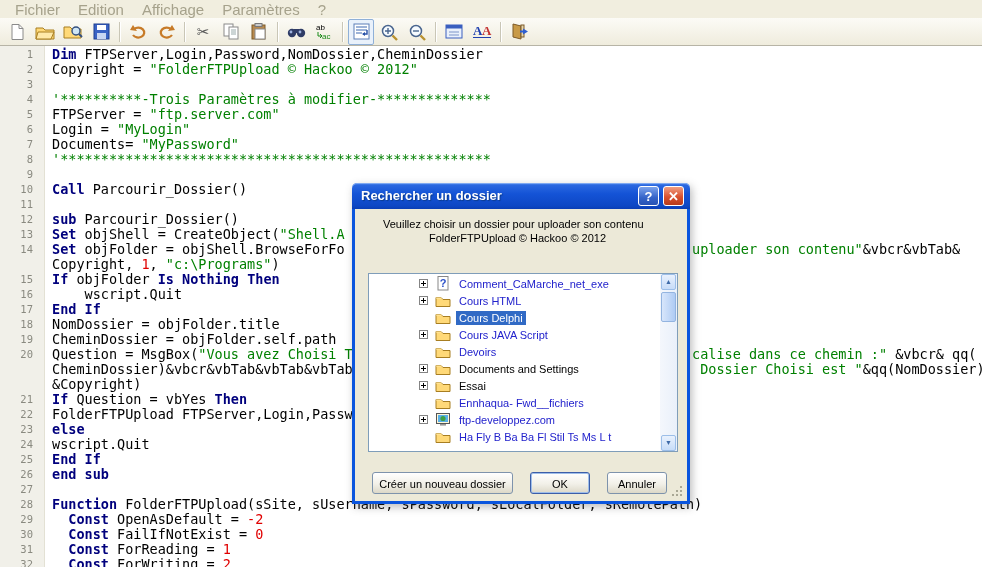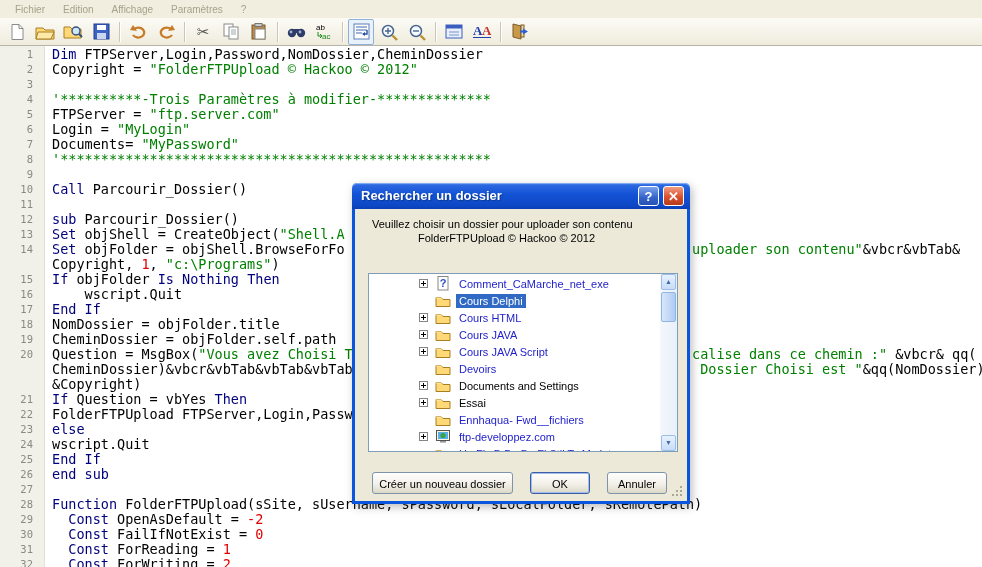--- a/index.html
+++ b/index.html
@@ -1,61 +1,61 @@
 <!DOCTYPE html>
 <html><head>
 <meta charset="utf-8">
 <style>
   html,body{margin:0;padding:0;}
   body{width:982px;height:567px;overflow:hidden;position:relative;background:#fff;
        font-family:"Liberation Sans",sans-serif;}
 
   
   .menubar{height:18px;background:#F1EEDF;display:flex;align-items:center;padding-left:6px;}
-  .menu-item{color:#A6A28C;font-size:10px;padding:2px 9px 1px 9px;white-space:nowrap;}
+  .menu-item{color:#A6A28C;font-size:15px;padding:2px 9px 1px 9px;white-space:nowrap;}
 
   
   .toolbar{height:27px;background:linear-gradient(#FCFBF6,#EFECDD);
            border-bottom:1px solid #B7B4A6;display:flex;align-items:center;padding-left:3px;}
   .tb{width:24px;height:24px;display:flex;align-items:center;justify-content:center;
       margin:0 1px;border:1px solid transparent;flex:none;}
   .tb.pressed{background:#E9F1FB;border:1px solid #8FB0D8;border-radius:2px;}
   .tsep{width:1px;height:20px;background:#C9C6B6;margin:0 4px;box-shadow:1px 0 0 #fff;flex:none;}
   .gl{font-size:15px;line-height:15px;}
 
   
   .editor{position:absolute;top:46px;left:0;right:0;bottom:0;background:#fff;}
   .gutterbg{position:absolute;left:0;top:0;bottom:0;width:44px;background:#F1F0E9;
             border-right:1px solid #E3E1D4;}
   #gutter{position:absolute;left:0;top:1px;width:44px;}
   .gnum{height:15px;font:10.5px/15px "DejaVu Sans Mono",monospace;color:#8A8A80;
         text-align:right;padding-right:11px;}
   #code{position:absolute;left:52px;top:1px;right:0;}
   .crow{height:15px;white-space:pre;font:13.5px/15px "DejaVu Sans Mono",monospace;color:#000;}
   .frag{position:absolute;white-space:pre;font:13.5px/15px "DejaVu Sans Mono",monospace;}
-  .k{color:#00007D;font-weight:normal}
+  .k{color:#00007D;font-weight:bold}
   .s{color:#008000}
   .n{color:#E00000}
   .p{color:#000}
 
   
   .dlg{position:absolute;left:352px;top:183px;width:338px;height:321px;z-index:10;
        border-radius:5px 5px 2px 2px;box-shadow:2px 3px 8px rgba(60,60,60,.35);}
   .dtitle{height:26px;border-radius:5px 5px 0 0;position:relative;
           background:linear-gradient(#5E94EE 0%,#2B68E0 8%,#1453D6 42%,#0D47C4 88%,#0A3EB4 100%);
           box-shadow:inset 0 1px 0 #7FA9F2;}
   .dtitle-text{position:absolute;left:9px;top:5px;color:#fff;font-size:13px;font-weight:bold;
                text-shadow:1px 1px 1px #0B3B8C;}
   .dbtn{position:absolute;top:3px;width:21px;height:20px;border-radius:3px;border:1px solid #fff;
         color:#fff;font-weight:bold;font-size:13px;text-align:center;line-height:19px;box-sizing:border-box;}
   .dbtn.help{right:31px;background:linear-gradient(#7AA2EC,#3463C8 60%,#2752B4);}
   .dbtn.close{right:6px;background:linear-gradient(#F09E82,#D9512F 55%,#B63A1B);}
   .dbody{position:absolute;top:26px;left:0;right:0;bottom:0;background:#ECE9D8;
          border:3px solid #0A55DE;border-top:none;box-sizing:border-box;}
-  .dinstr{position:absolute;font-size:11px;color:#000;white-space:nowrap;}
+  .dinstr{position:absolute;font-size:11px;color:#000;white-space:nowrap;margin-left:11px;}
 
   .tree{position:absolute;left:13px;top:64px;width:308px;height:177px;background:#fff;
         border:1px solid #7F9DB9;overflow:hidden;box-sizing:content-box;}
   .trows{position:absolute;left:0;top:1px;right:17px;}
   .trow{height:17px;display:flex;align-items:center;padding-left:50px;font-size:11px;white-space:nowrap;}
   .plus{box-sizing:border-box;width:9px;height:9px;border:1px solid #848484;background:#fff;
         position:relative;margin-right:7px;flex:none;}
   .plus::before{content:"";position:absolute;left:1px;right:1px;top:3px;height:1px;background:#000;}
   .plus::after{content:"";position:absolute;top:1px;bottom:1px;left:3px;width:1px;background:#000;}
   .noplus{width:9px;margin-right:7px;flex:none;}
@@ -311,49 +311,39 @@
           <div class="trow tblue">
             <span class="plus"></span>
             <span class="ticon">
               <svg width="16" height="15">
                 <rect x="3" y="0.5" width="10" height="13.5" fill="#fff" stroke="#888"></rect>
                 <text x="8" y="11" font-size="11" fill="#2B50C8" font-weight="bold" text-anchor="middle" font-family="Liberation Sans">?</text>
               </svg>
             </span>
             <span class="tlabel">Comment_CaMarche_net_exe</span>
           </div>
+          <div class="trow tblue">
+            <span class="plus"></span>
+            <span class="ticon">
+              <svg width="16" height="13">
+                <path d="M1 3.5 h5 l2 2 h7 v7 h-14z" fill="#FFD978" stroke="#A87E21"></path>
+                <path d="M1 3.5 h5 l1 1 h-6z" fill="#FFE9A8"></path>
+              </svg>
+            </span>
+            <span class="tlabel">Cours HTML</span>
+          </div>
           <div class="trow tsel tblue">
             <span class="noplus"></span>
             <span class="ticon">
               <svg width="16" height="13">
                 <path d="M1 3.5 h5 l2 2 h7 v7 h-14z" fill="#FFD978" stroke="#A87E21"></path>
                 <path d="M1 3.5 h5 l1 1 h-6z" fill="#FFE9A8"></path>
               </svg>
             </span>
             <span class="tlabel">Cours Delphi</span>
-          </div>
-          <div class="trow tblue">
-            <span class="plus"></span>
-            <span class="ticon">
-              <svg width="16" height="13">
-                <path d="M1 3.5 h5 l2 2 h7 v7 h-14z" fill="#FFD978" stroke="#A87E21"></path>
-                <path d="M1 3.5 h5 l1 1 h-6z" fill="#FFE9A8"></path>
-              </svg>
-            </span>
-            <span class="tlabel">Cours HTML</span>
-          </div>
-          <div class="trow tblue">
-            <span class="plus"></span>
-            <span class="ticon">
-              <svg width="16" height="13">
-                <path d="M1 3.5 h5 l2 2 h7 v7 h-14z" fill="#FFD978" stroke="#A87E21"></path>
-                <path d="M1 3.5 h5 l1 1 h-6z" fill="#FFE9A8"></path>
-              </svg>
-            </span>
-            <span class="tlabel">Cours JAVA</span>
           </div>
           <div class="trow tblue">
             <span class="plus"></span>
             <span class="ticon">
               <svg width="16" height="13">
                 <path d="M1 3.5 h5 l2 2 h7 v7 h-14z" fill="#FFD978" stroke="#A87E21"></path>
                 <path d="M1 3.5 h5 l1 1 h-6z" fill="#FFE9A8"></path>
               </svg>
             </span>
             <span class="tlabel">Cours JAVA Script</span>

